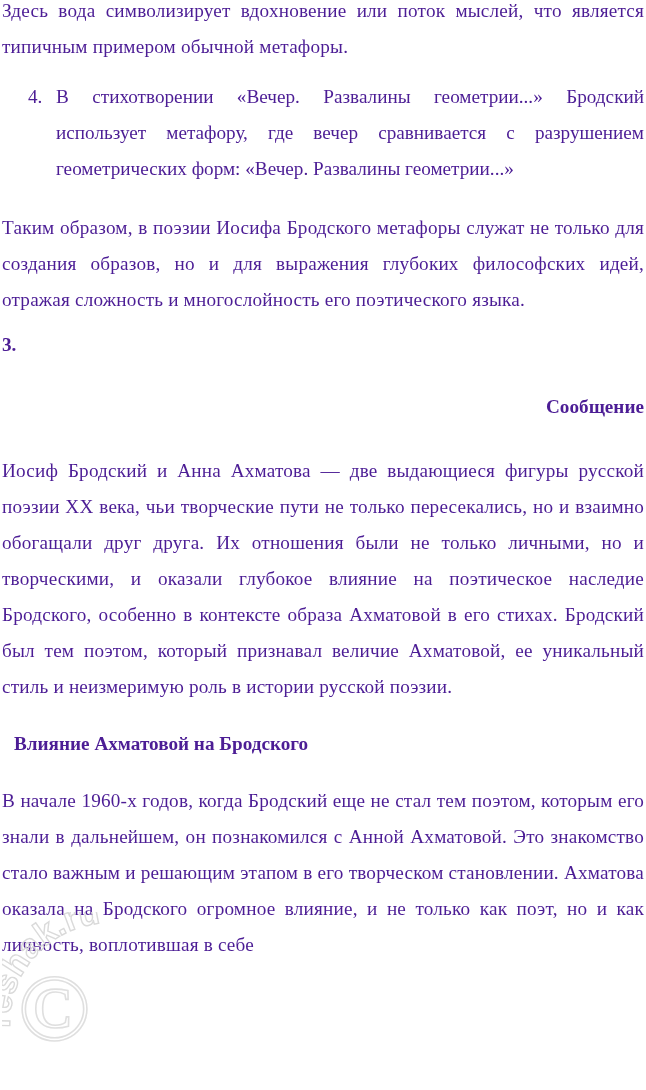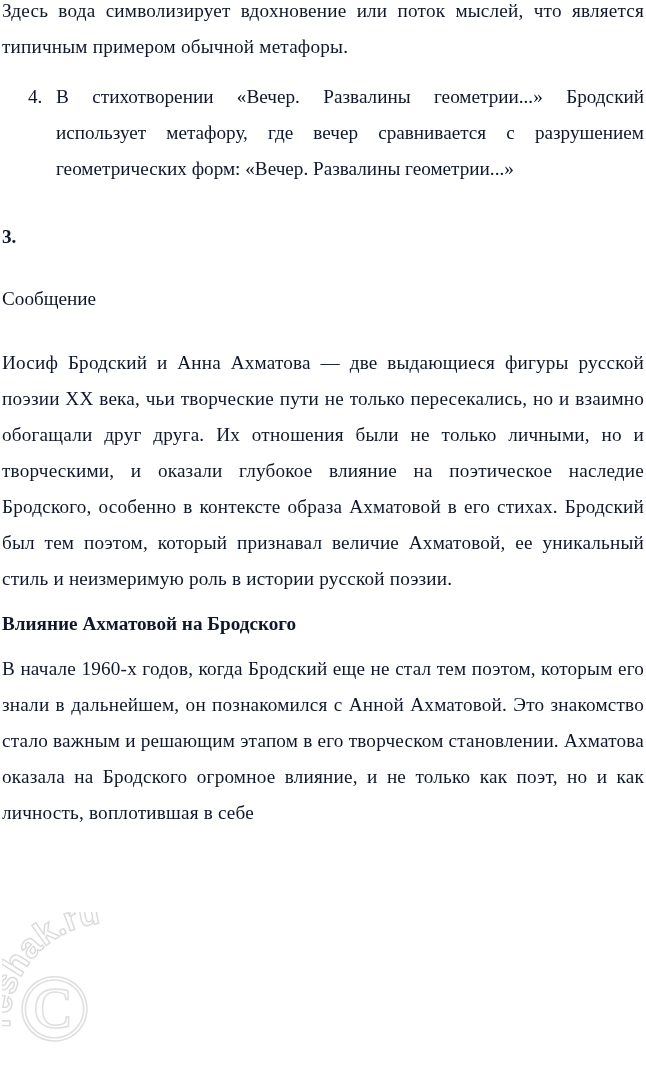--- a/index.html
+++ b/index.html
@@ -8,21 +8,21 @@
     background: #ffffff;
   }
 
   .page {
     position: relative;
     width: 646px;
     height: 1090px;
     background: #ffffff;
     overflow: hidden;
     font-family: "Liberation Serif", "DejaVu Serif", serif;
-    color: #0f172a;
+    color: #4c1d95;
   }
 
   
   .content {
     position: absolute;
     left: 0;
     top: -7px;
     width: 642px;
     padding: 0 2px 0 2px;
   }
@@ -66,26 +66,26 @@
     font-size: 19.2px;
     line-height: 36px;
     font-weight: bold;
     text-align: left;
   }
 
   .h-center {
     margin: 0;
     font-size: 19.2px;
     line-height: 36px;
-    font-weight: normal;
-    text-align: left;
+    font-weight: bold;
+    text-align: right;
   }
 
   .h-left {
-    margin: 0;
+    margin: 12px;
     font-size: 19.2px;
     line-height: 36px;
     font-weight: bold;
     text-align: left;
   }
 
   
   .watermark {
     position: absolute;
     left: 2px;
@@ -112,20 +112,21 @@
     <div class="list-item">
       <span class="marker">4.</span>
       <span>В стихотворении «Вечер. Развалины геометрии...» Бродский использует метафору, где вечер сравнивается с разрушением геометрических форм: «Вечер. Развалины геометрии...»</span>
     </div>
 
     <div class="gap-med"></div>
 
 
     <div class="gap-small"></div>
 
+    <p class="para">Таким образом, в поэзии Иосифа Бродского метафоры служат не только для создания образов, но и для выражения глубоких философских идей, отражая сложность и многослойность его поэтического языка.</p>
 
     <div class="gap-small"></div>
 
     <p class="section-num">3.</p>
 
     <div class="gap-large"></div>
 
     <p class="h-center">Сообщение</p>
 
     <div class="gap-med"></div>

